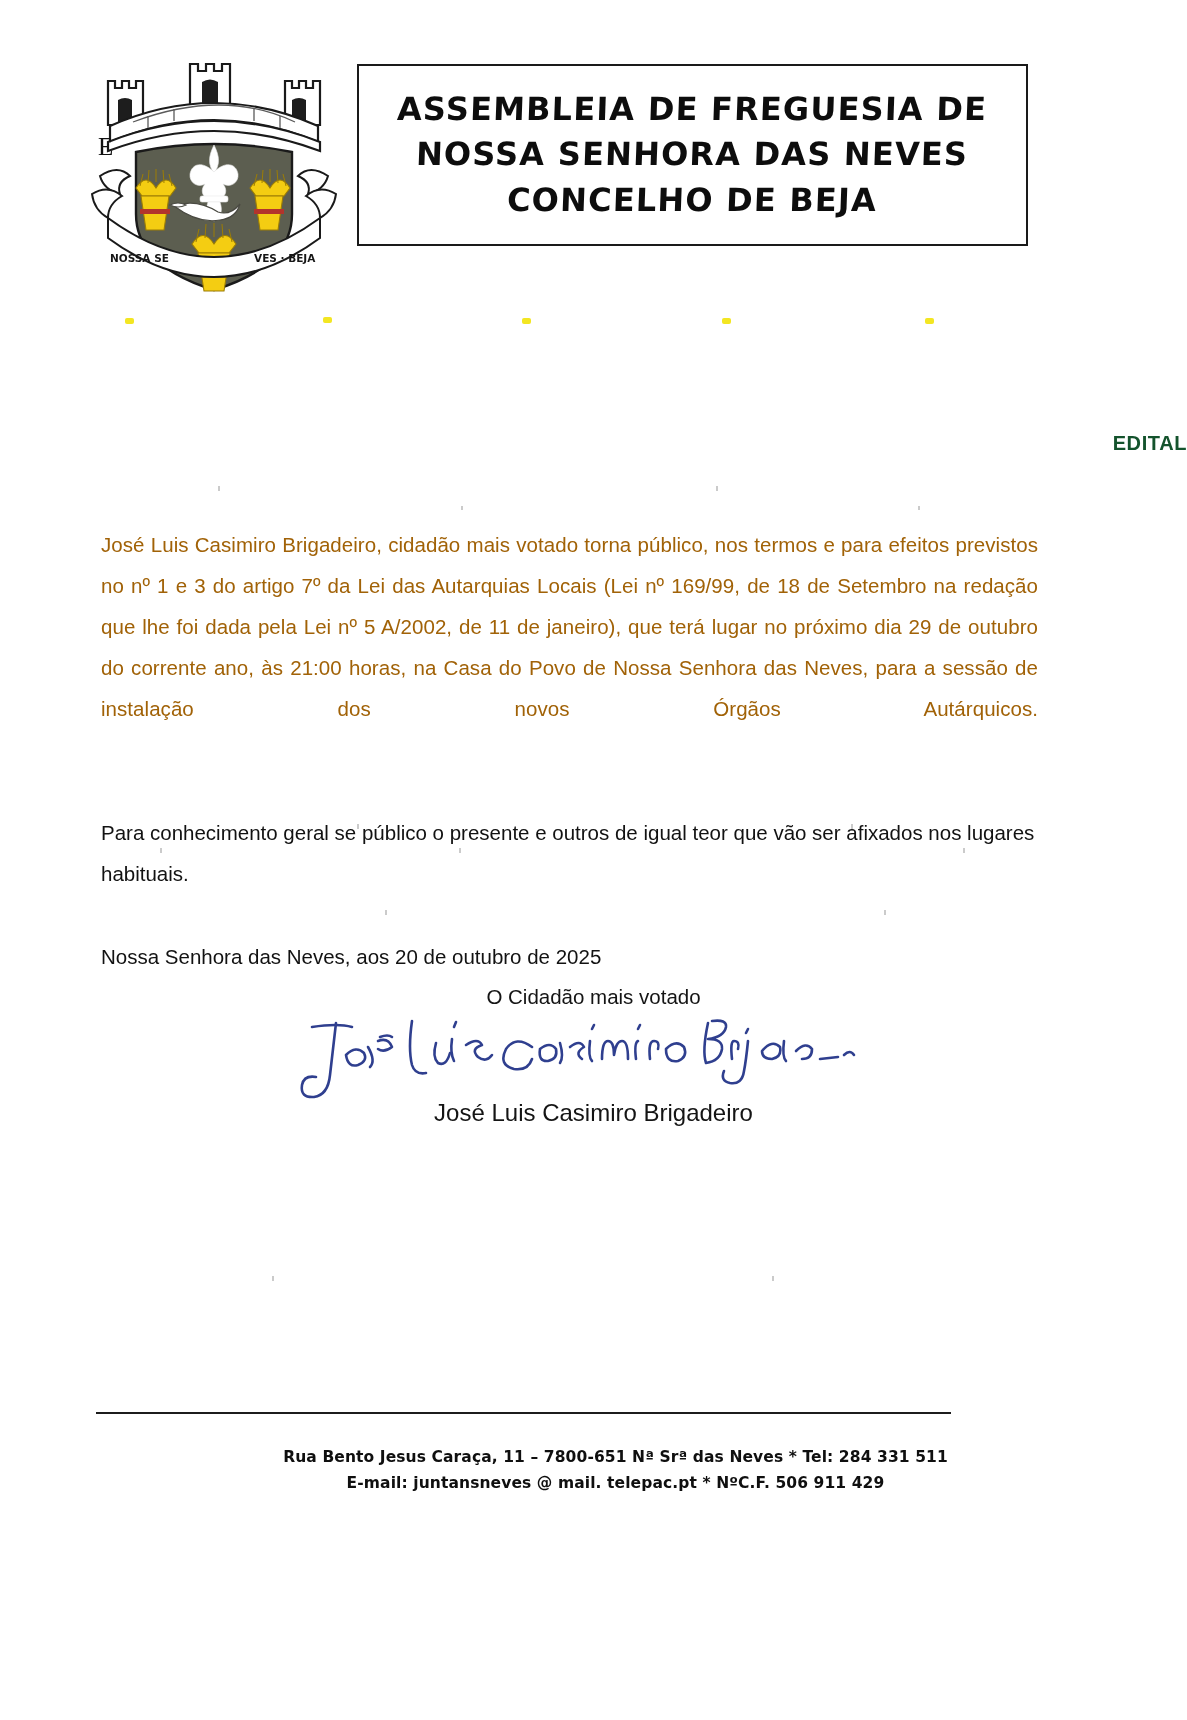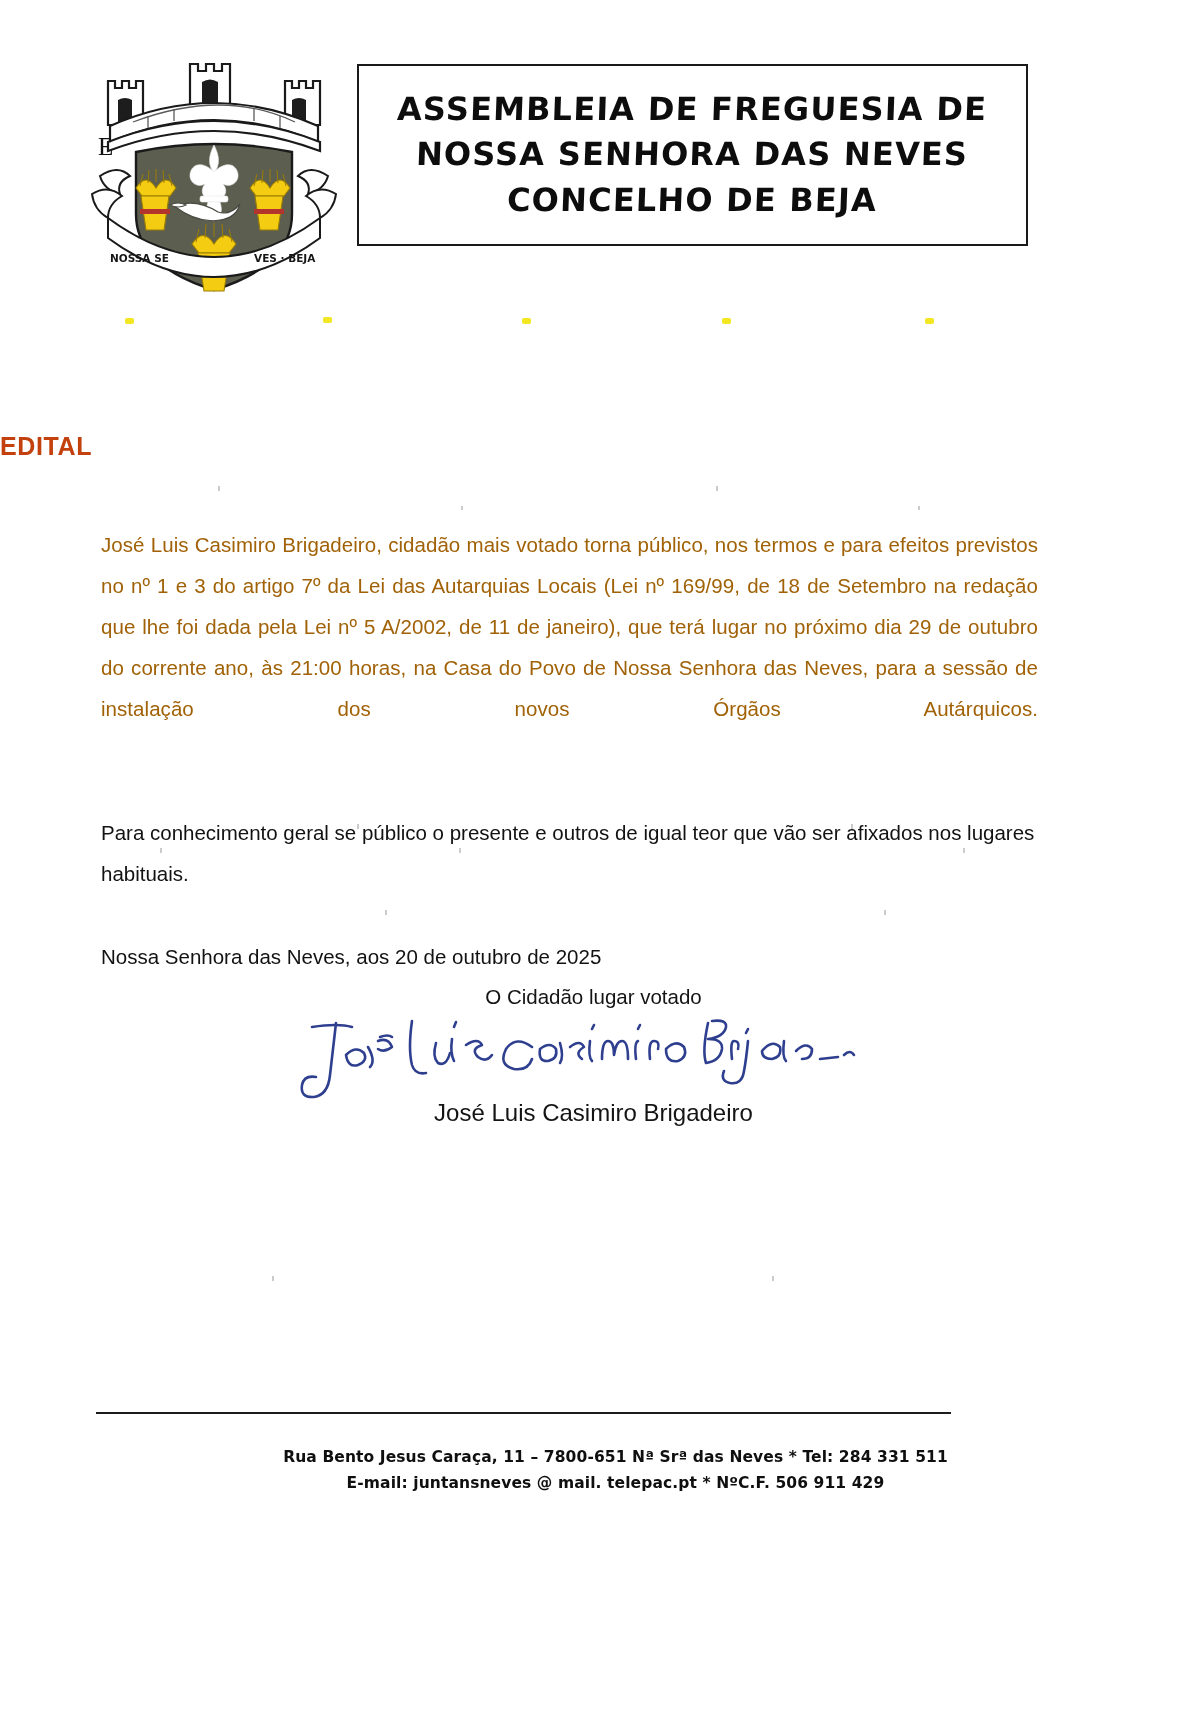--- a/index.html
+++ b/index.html
@@ -85,25 +85,25 @@
     border-radius:2px;
     opacity:.95;
   }
 
   
   .doc-title{
     position:absolute;
     left:0;
     top:432px;
     width:1187px;
-    text-align:left;
-    font-size:25px;
+    text-align:right;
+    font-size:20px;
     font-weight:700;
     letter-spacing:.6px;
-    color:#c2410c;
+    color:#14532d;
   }
 
   .body-block{
     position:absolute;
     left:101px;
     top:524px;
     width:937px;
   }
   p.para{
     margin:0 0 28px 0;
@@ -318,21 +318,21 @@
 
   <div class="body-block">
     <p class="para">José Luis Casimiro Brigadeiro, cidadão mais votado torna público, nos termos e para efeitos previstos no nº 1 e 3 do artigo 7º da Lei das Autarquias Locais (Lei nº 169/99, de 18 de Setembro na redação que lhe foi dada pela Lei nº 5 A/2002, de 11 de janeiro), que terá lugar no próximo dia 29 de outubro do corrente ano, às 21:00 horas, na Casa do Povo de Nossa Senhora das Neves, para a sessão de instalação dos novos Órgãos Autárquicos.</p>
     <div class="gap-a"></div>
     <p class="nojust">Para conhecimento geral se público o presente e outros de igual teor que vão ser afixados nos lugares habituais.</p>
     <div class="gap-a"></div>
     <p class="nojust">Nossa Senhora das Neves, aos 20 de outubro de 2025</p>
   </div>
 
   <div class="sig-block">
-    <div class="sig-role">O Cidadão lugar votado</div>
+    <div class="sig-role">O Cidadão mais votado</div>
 
     <div class="sig-scribble">
       <svg width="620" height="90" viewBox="0 0 620 90" xmlns="http://www.w3.org/2000/svg">
         <g fill="none" stroke="#2f3f8f" stroke-width="2.6" stroke-linecap="round" stroke-linejoin="round">
 
           <path d="M28 12 q26 -4 40 0"></path>
           <path d="M52 8 q-4 34 -6 52 q-2 20 -16 22 q-14 1 -12 -12 q2 -10 14 -8"></path>
 
           <path d="M62 40 q10 -10 18 -2 q4 8 -6 12 q-10 3 -12 -10 z"></path>
           <path d="M84 32 q8 14 2 20"></path>

